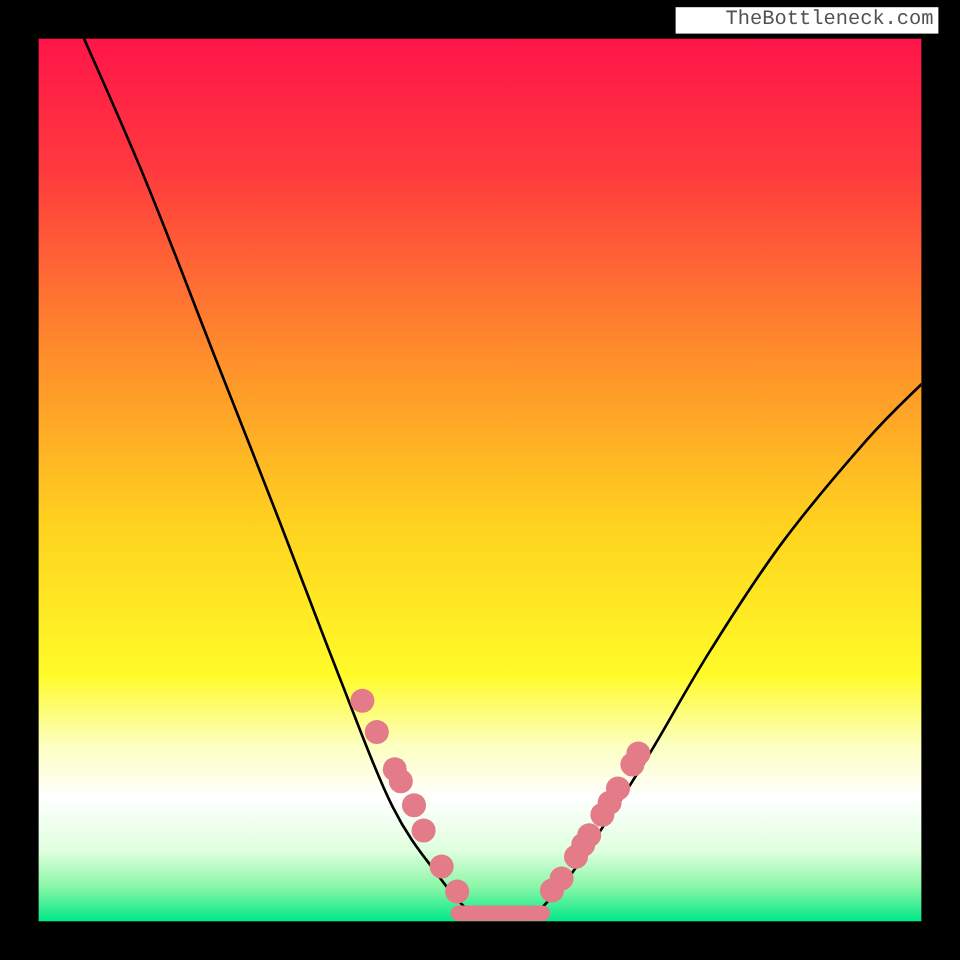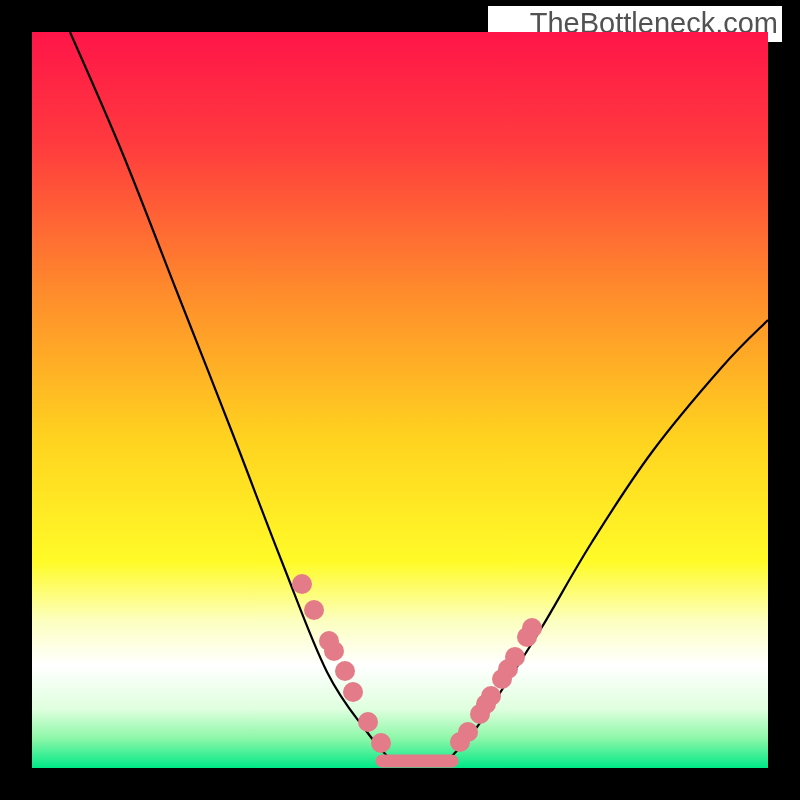--- a/index.html
+++ b/index.html
@@ -1,20 +1,20 @@
 <!DOCTYPE html>
 <html><head>
   <meta charset="utf-8">
   <style>
     * { margin: 0; padding: 0; box-sizing: border-box; }
     body { width: 800px; height: 800px; overflow: hidden; position: relative; font-family: Arial, sans-serif; }
     .container { width: 800px; height: 800px; background: #000; position: relative; }
     .plot-area { position: absolute; left: 32px; top: 32px; width: 736px; height: 736px; }
     .gradient-bg { width: 100%; height: 100%; position: absolute; }
-    .watermark { position: absolute; top: 6px; right: 18px; color: #525252; font-size: 29px; font-weight: 500; font-family: Liberation Sans, sans-serif; background: #fff; padding: 1px 4px 2px 42px; }
+    .watermark { position: absolute; top: 6px; right: 18px; color: #525252; font-size: 17px; font-weight: 500; font-family: Liberation Mono, monospace; background: #fff; padding: 1px 4px 2px 42px; }
     svg.curve { position: absolute; left: 0; top: 0; width: 100%; height: 100%; }
     .marker { fill: #e47b88; }
     .segment { stroke: #e47b88; stroke-width: 13; stroke-linecap: round; }
   </style>
 </head>
 <body>
 
 <div class="container">
   <div class="watermark">TheBottleneck.com</div>
   <div class="plot-area">

